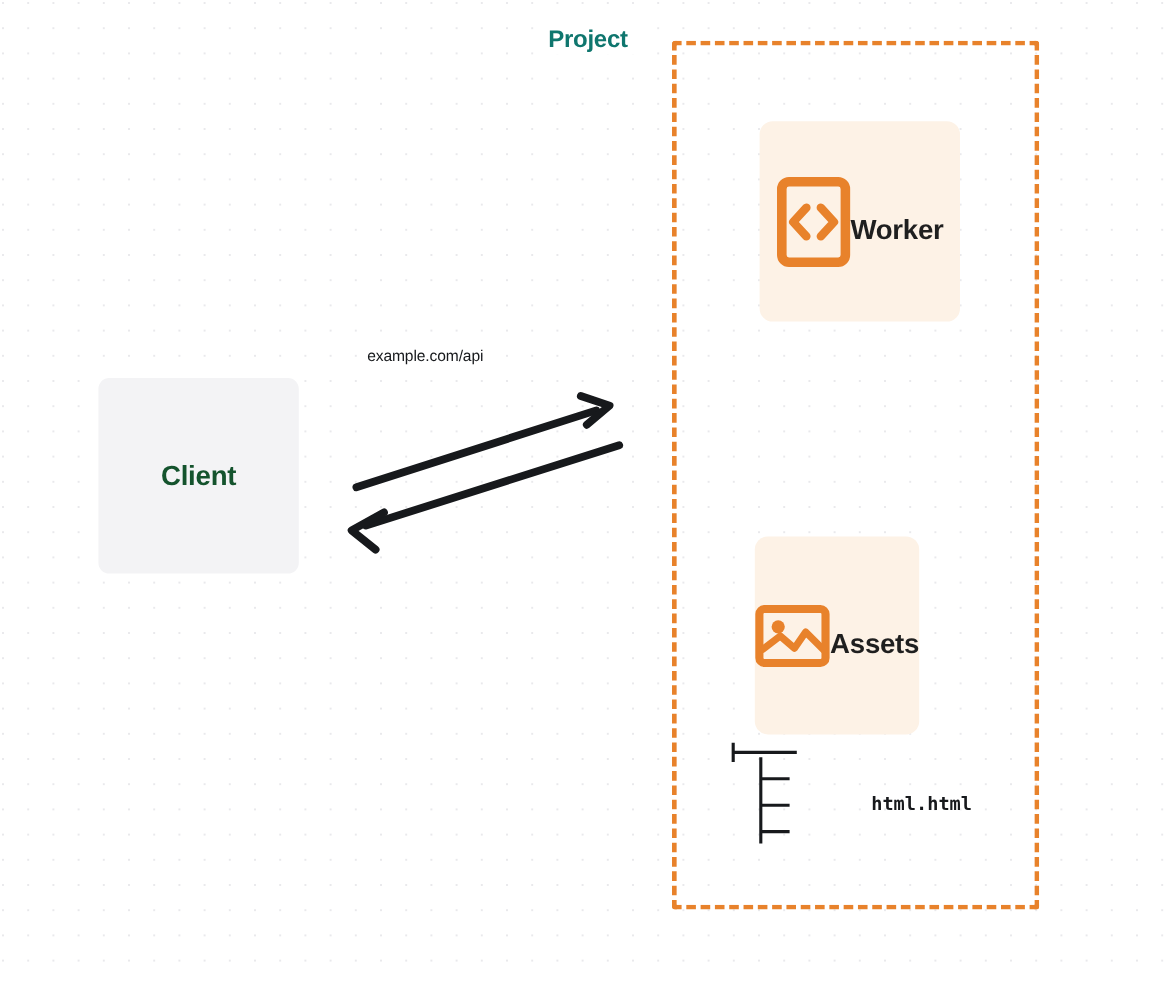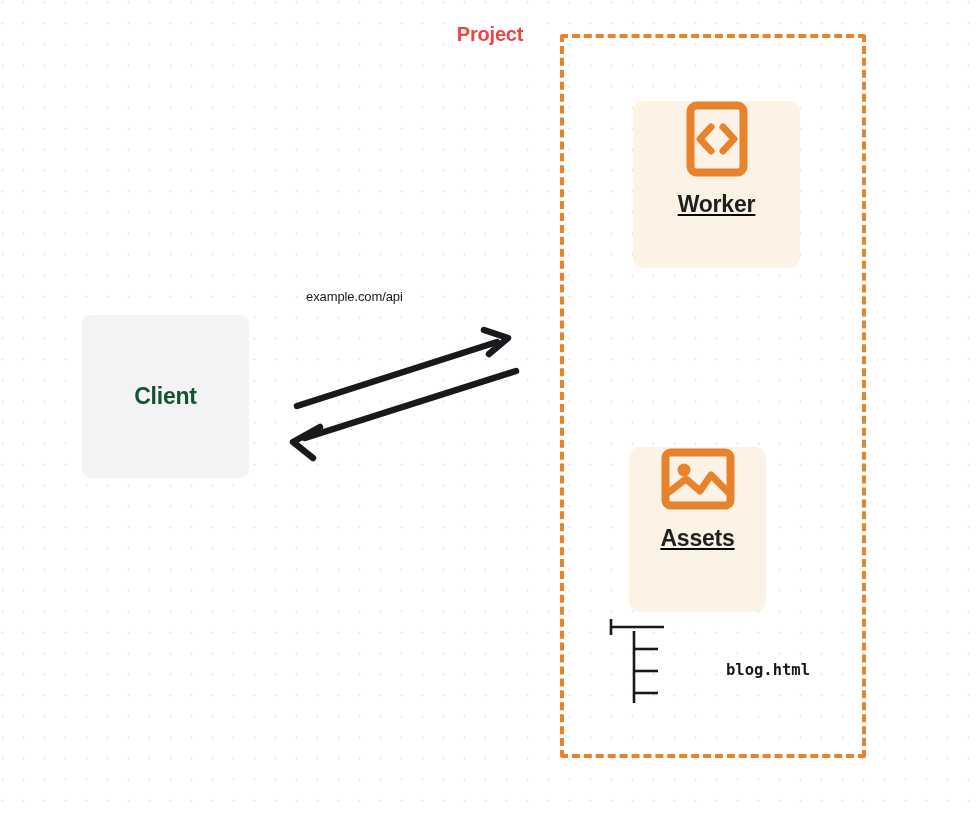--- a/index.html
+++ b/index.html
@@ -74,35 +74,34 @@
   }
   #project-title {
     position: absolute;
     left: 50%;
     top: 34px;
     transform: translate(-50%, -50%);
     background: #ffffff;
     padding: 0 7px;
     font-size: 20px;
     font-weight: bold;
-    color: #ef4444;
+    color: #0f766e;
     letter-spacing: -0.2px;
     white-space: nowrap;
     z-index: 3;
   }
 
   
   .service-card {
     position: absolute;
     background: #fdf2e6;
     border-radius: 11px;
     display: flex;
-    flex-direction: column;
     align-items: center;
-    text-decoration: underline;
+    justify-content: center;
   }
   #worker-card {
     left: 633px;
     top: 101px;
     width: 167px;
     height: 167px;
   }
   #assets-card {
     left: 629px;
     top: 447px;
@@ -192,17 +191,17 @@
 
   <svg id="file-tree-svg" viewBox="0 0 70 90">
     <line x1="3" y1="2" x2="3" y2="18" stroke="#17191c" stroke-width="2.6"></line>
     <line x1="3" y1="10" x2="56" y2="10" stroke="#17191c" stroke-width="2.6"></line>
     <line x1="26" y1="14" x2="26" y2="86" stroke="#17191c" stroke-width="2.6"></line>
     <line x1="26" y1="32" x2="50" y2="32" stroke="#17191c" stroke-width="2.6"></line>
     <line x1="26" y1="54" x2="50" y2="54" stroke="#17191c" stroke-width="2.6"></line>
     <line x1="26" y1="76" x2="50" y2="76" stroke="#17191c" stroke-width="2.6"></line>
   </svg>
   <div id="file-tree">
-    <span class="tree-row">blog.html</span>
+    <span class="tree-row">html.html</span>
     
   </div>
 
 </div>
 
 </body></html>

